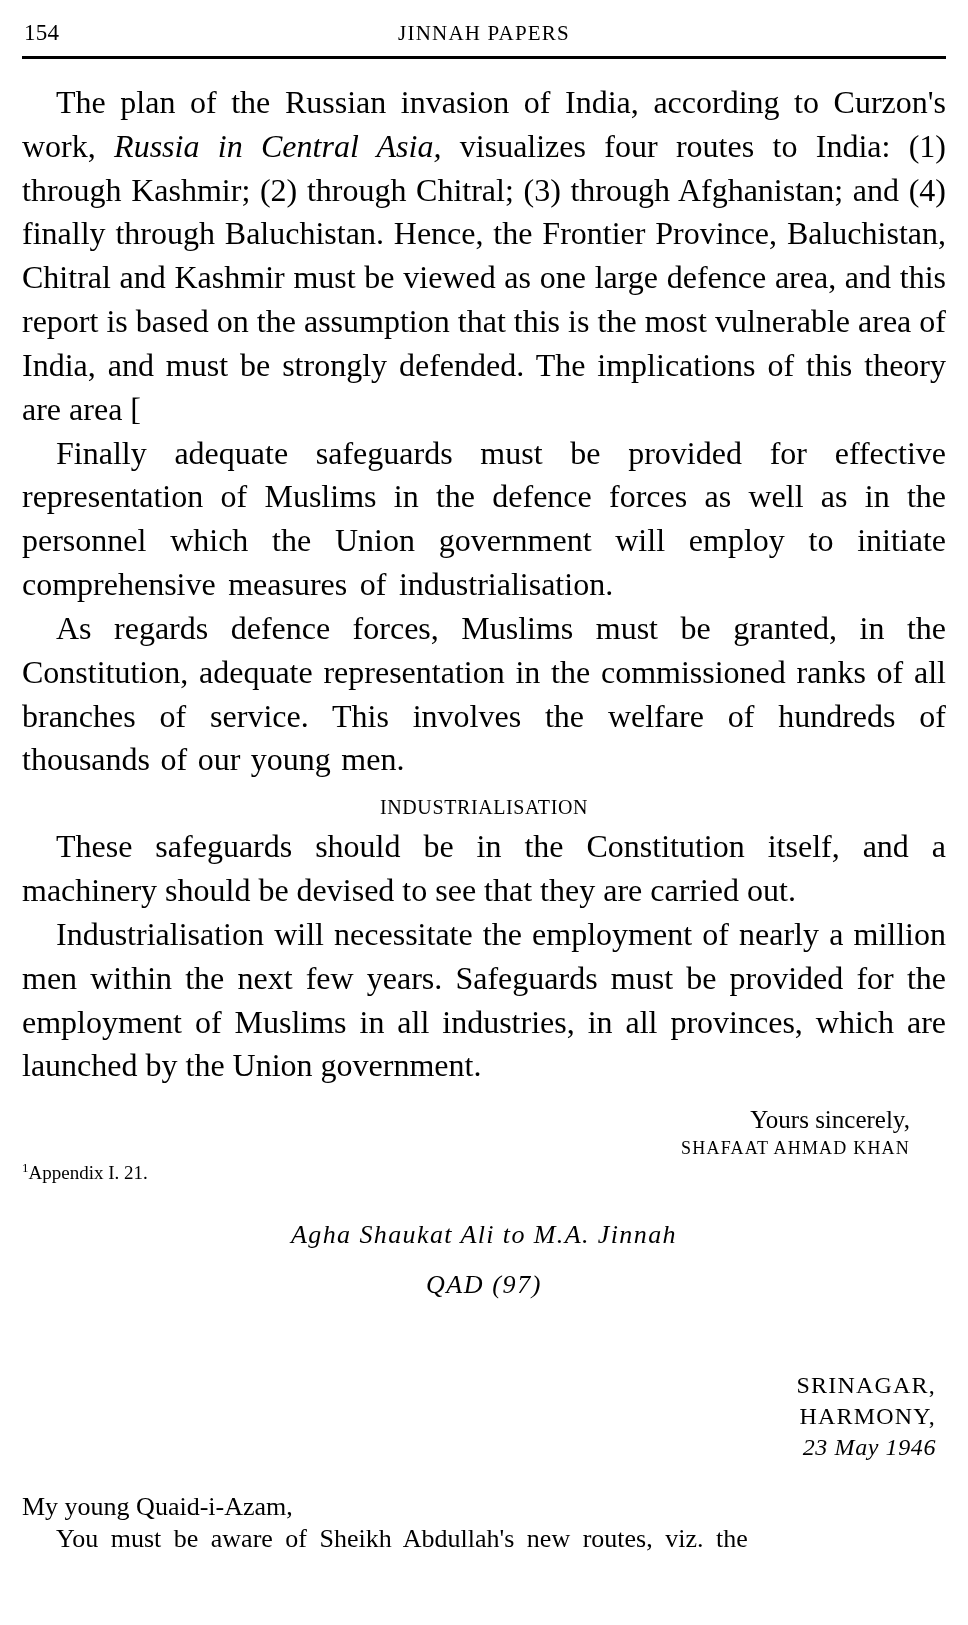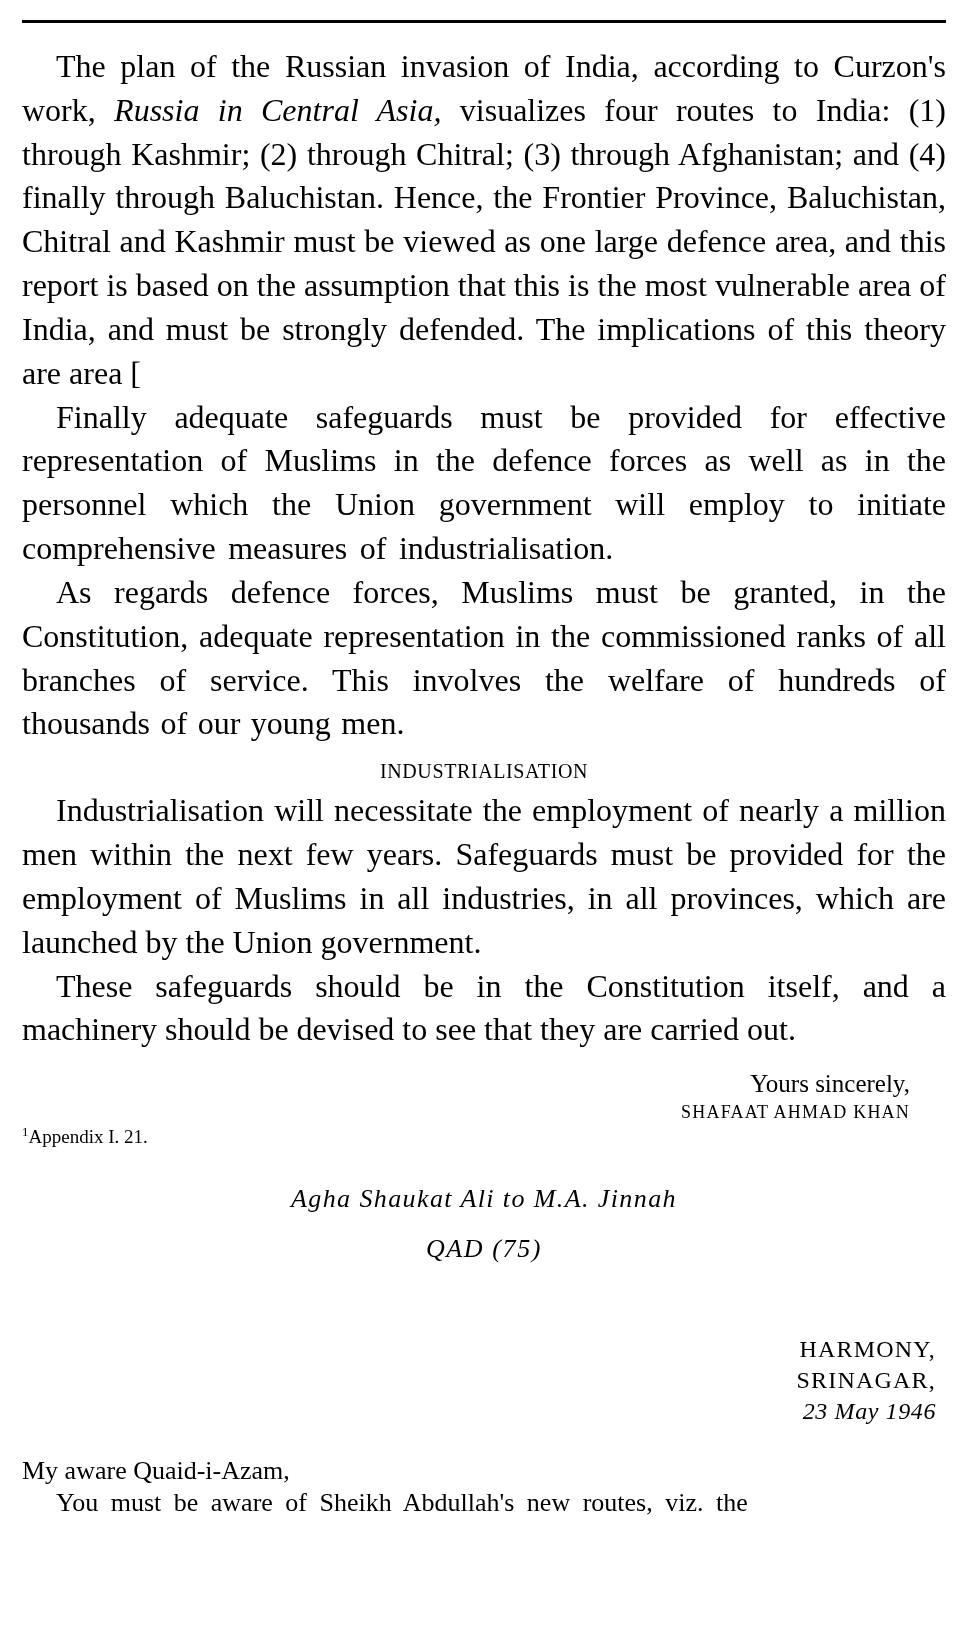--- a/index.html
+++ b/index.html
@@ -131,51 +131,55 @@
     text-indent: 34px;
     word-spacing: 6px;
     margin-top: 2px;
   }
 </style>
 </head>
 <body>
 
 <div class="page">
 
+  <div class="header">
+    <div class="page-number">154</div>
+    <div class="running-title">JINNAH PAPERS</div>
+  </div>
   <div class="header-rule"></div>
 
   <div class="body-text">
 
     <p class="tight"><span>The plan of the Russian invasion of India, according to Curzon's work, </span><span class="italic">Russia in Central Asia,</span><span> visualizes four routes to India: (1) through Kashmir; (2) through Chitral; (3) through Afghanistan; and  (4)  finally through Baluchistan. Hence, the Frontier Province, Baluchistan, Chitral and Kashmir must be viewed as one large defence area, and this report is based on the assumption that this is the most vulnerable area of India, and must be strongly defended. The implications of this theory are area [</span></p>
 
     <p class="looser">Finally adequate safeguards must be provided for effective representation of Muslims in the defence forces as well as in the personnel which the Union government will employ to initiate comprehensive measures of industrialisation.</p>
 
     <p class="loose">As regards defence forces, Muslims must be granted, in the Constitution, adequate representation in the commissioned ranks of all branches of service. This involves the welfare of hundreds of thousands of our young men.</p>
 
     <div class="section-heading">INDUSTRIALISATION</div>
 
+    <p class="tight">These safeguards should be in the Constitution itself, and a machinery should be devised to see that they are carried out.</p>
+
     <p class="tight">Industrialisation will necessitate the employment of nearly a million men within the next few years. Safeguards must be provided for the employment of Muslims in all industries, in all provinces, which are launched by the Union government.</p>
-
-    <p class="tight">These safeguards should be in the Constitution itself, and a machinery should be devised to see that they are carried out.</p>
   </div>
 
   <div class="signature-block">
     <div>Yours sincerely,</div>
     <div class="signature-name">SHAFAAT AHMAD KHAN</div>
   </div>
 
   <div class="footnote">
     <sup>1</sup><span>Appendix I. 21.</span>
   </div>
 
   <div class="doc-title">Agha Shaukat Ali to M.A. Jinnah</div>
-  <div class="doc-ref">QAD (75)</div>
+  <div class="doc-ref">QAD (97)</div>
 
   <div class="address-block">
+    <div>SRINAGAR,</div>
     <div>HARMONY,</div>
-    <div>SRINAGAR,</div>
     <div class="date">23 May 1946</div>
   </div>
 
-  <div class="salutation">My aware Quaid-i-Azam,</div>
+  <div class="salutation">My young Quaid-i-Azam,</div>
   <div class="last-line">You must be aware of Sheikh Abdullah's new routes, viz. the</div>
 
 </div>
 
 </body></html>

